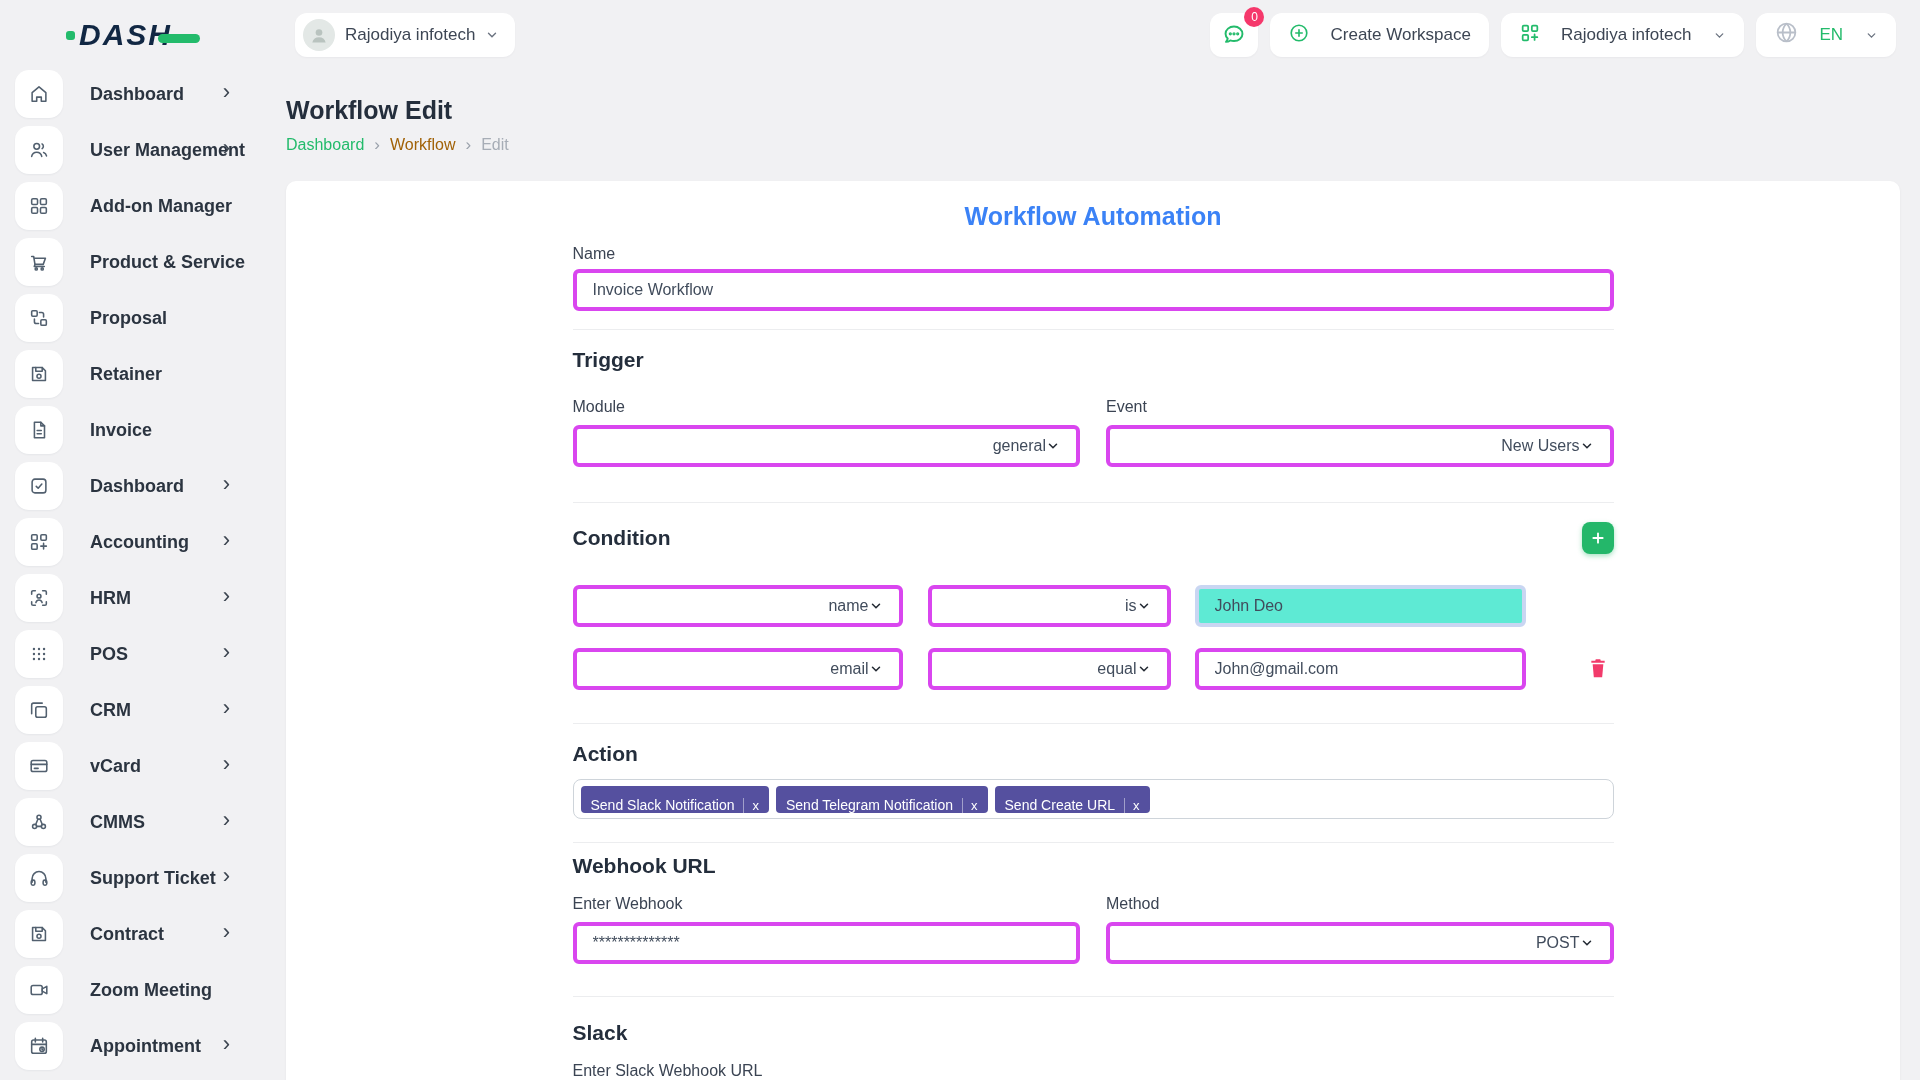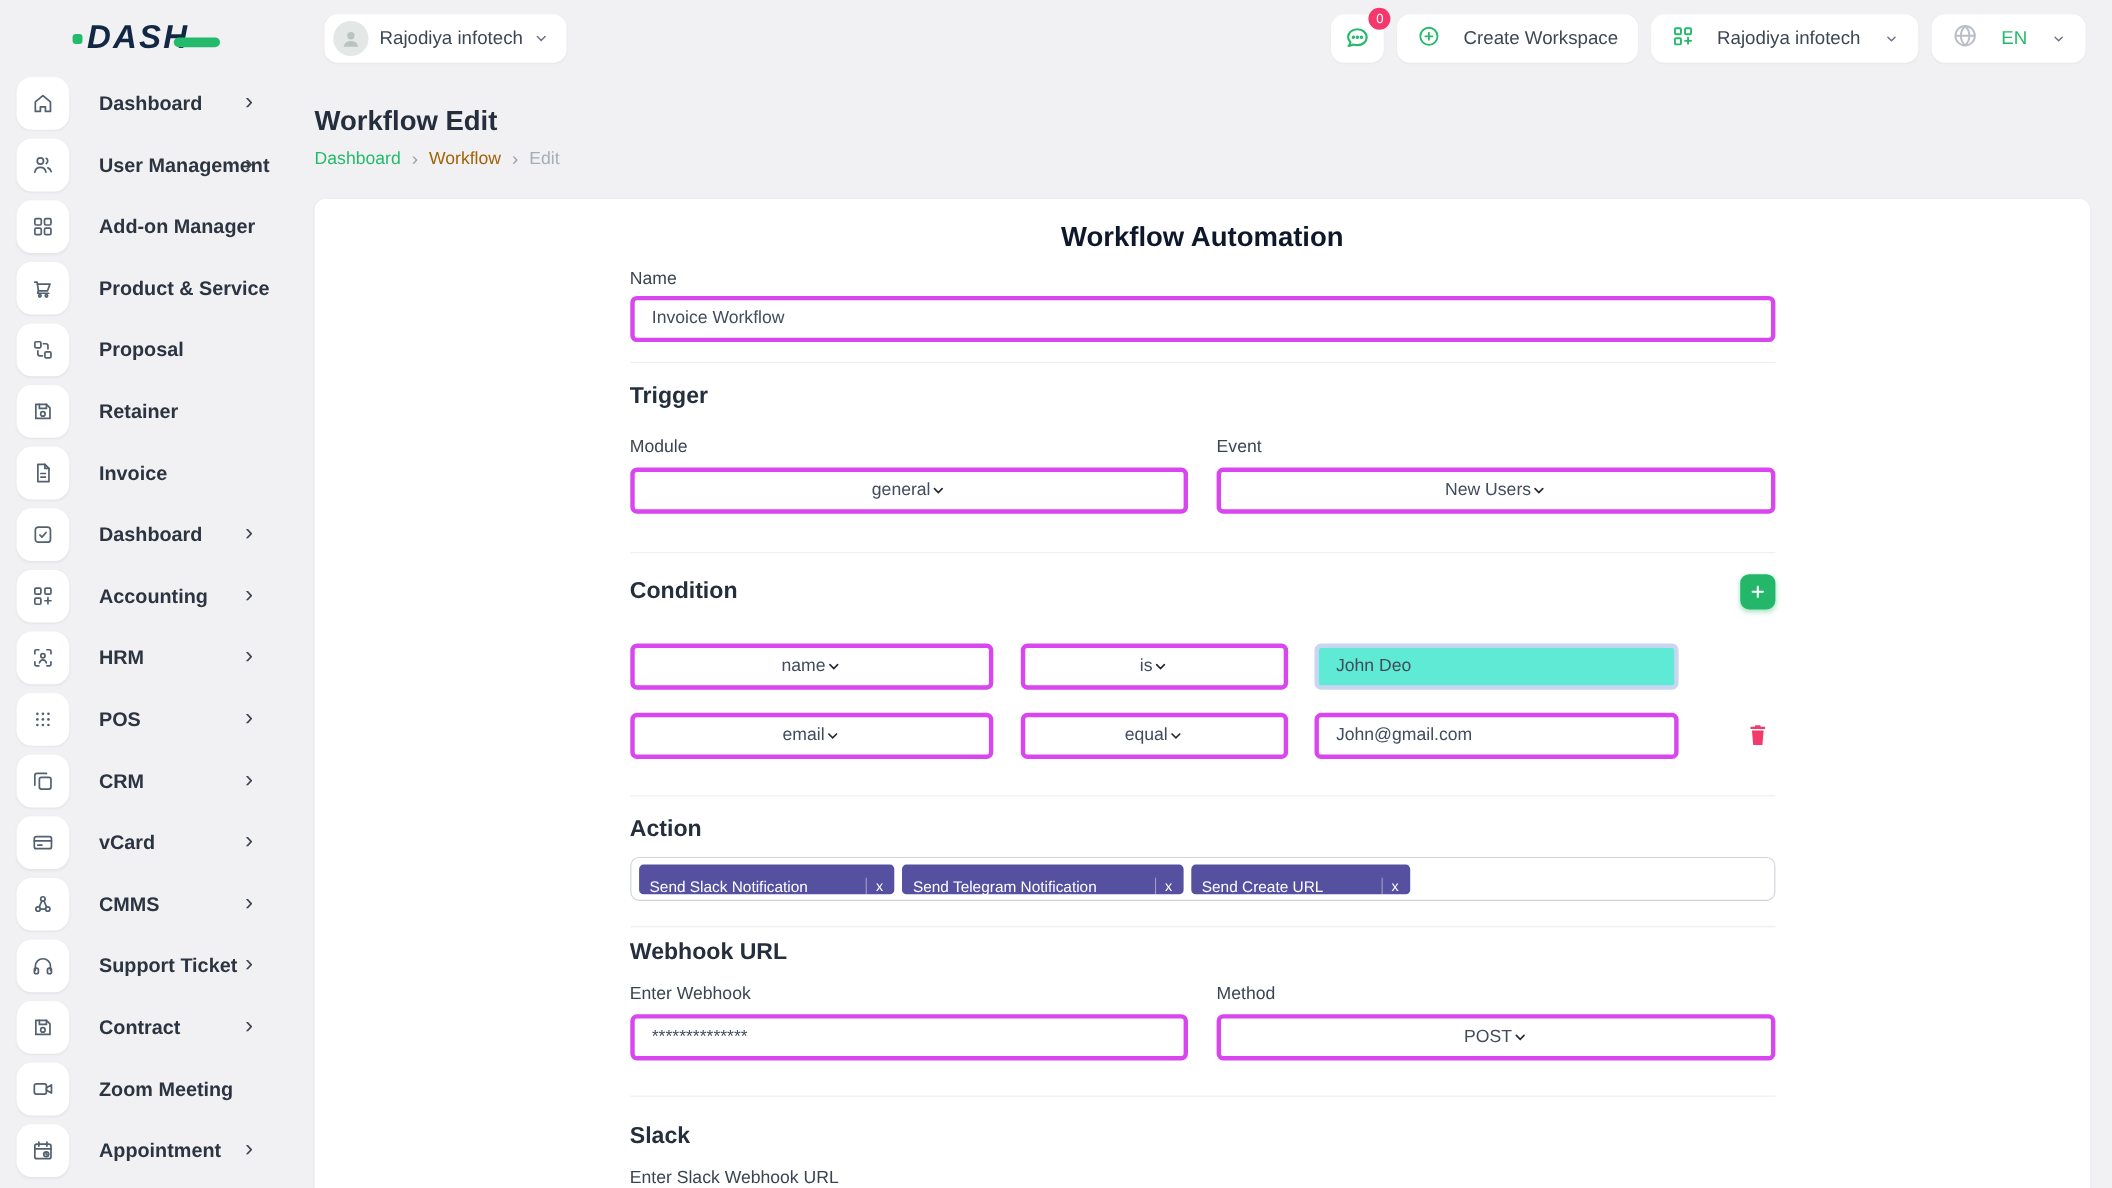--- a/index.html
+++ b/index.html
@@ -43,48 +43,48 @@
   .breadcrumb { margin-top:10px; display:flex; align-items:center; gap:10px; font-size:16px; }
   .bc-link { color:#23bb6b; cursor:pointer; }
   .bc-sep { color:#9aa1ab; font-size:17px; }
   .bc-mid { color:#a16207; cursor:pointer; }
   .bc-cur { color:#a7adb6; }
 
   .card { margin-top:26px; background:#fff; border-radius:10px; box-shadow:0 1px 3px rgba(25,30,40,.05);
     height:940px; }
   .card-inner { width:1041px; margin:0 auto; padding-top:20px; }
 
-  h1.form-heading { font-size:25px; font-weight:700; text-align:center; color:#0f172a; line-height:30px; }
+  h1.form-heading { font-size:25px; font-weight:700; text-align:center; color:#3b82f6; line-height:30px; }
   h2.section { font-size:21px; font-weight:700; color:#242e3c; line-height:26px; }
   .field-label { font-size:16px; color:#3b4453; line-height:18px; }
   .divider { border-top:1px solid #ecedef; }
 
   .input, .select { height:42px; border:4px solid #d946ef; border-radius:6px; background:#fff;
     font-size:16px; color:#414c5c; padding:0 16px; display:flex; align-items:center; width:100%;
     font-family:"Liberation Sans", sans-serif; }
-  .select { justify-content:center; cursor:pointer; }
+  .select { justify-content:flex-end; cursor:pointer; }
   .input.filled { background:#5eead4; border-color:#c9d6f2; }
 
   .row-2col { display:flex; gap:26px; }
   .col-half { width:508px; }
 
   .cond-head { display:flex; align-items:center; justify-content:space-between; margin-top:19px; }
   .plus-btn { width:32px; height:32px; border-radius:8px; background:#24b76a; color:#fff;
     display:flex; align-items:center; justify-content:center; cursor:pointer; box-shadow:0 2px 5px rgba(36,183,106,.4); }
   .cond-row { position:relative; display:flex; align-items:center; margin-top:21px; }
   .cond-row.first { margin-top:31px; }
   .cond-field { width:330px; }
   .cond-op { width:243px; margin-left:25px; }
   .cond-val { width:331px; margin-left:24px; }
   .trash { position:absolute; right:6px; top:9px; cursor:pointer; }
 
   .action-box { margin-top:12px; border:1px solid #ced4da; border-radius:8px; height:40px;
     display:flex; align-items:center; padding:0 7px; gap:7px; }
   .tag { height:27px; background:#55509f; border-radius:4px; color:#fff; font-size:14px;
-    display:flex; align-items:flex-start; padding:12px 10px; cursor:default;gap:44px; }
+    display:flex; align-items:flex-end; padding:0 10px; cursor:default; }
   .tag .tag-x { margin-left:9px; padding-left:8px; border-left:1px solid rgba(255,255,255,.45);
     font-size:13px; cursor:pointer; }
 
   .chev svg, .sel-chev svg { display:block; }
 </style>
 </head>
 <body>
 
 <div class="header">
   <div class="logo">

